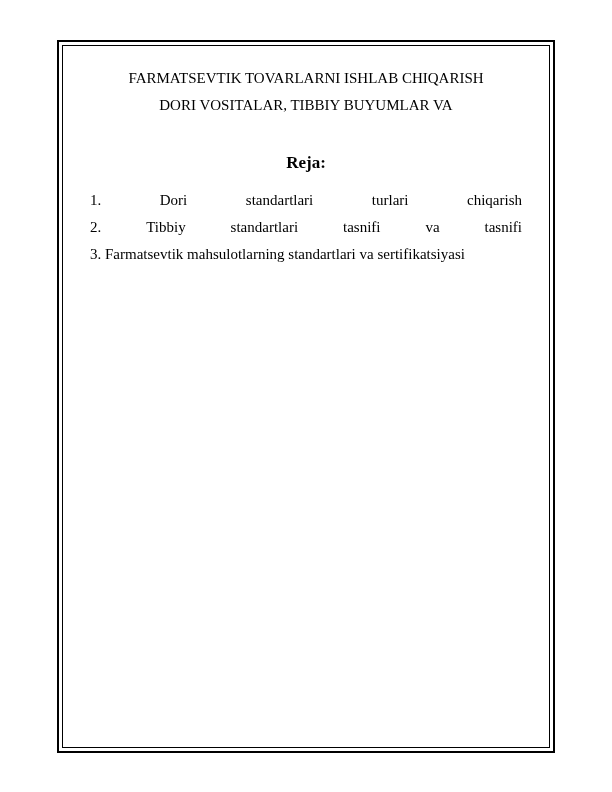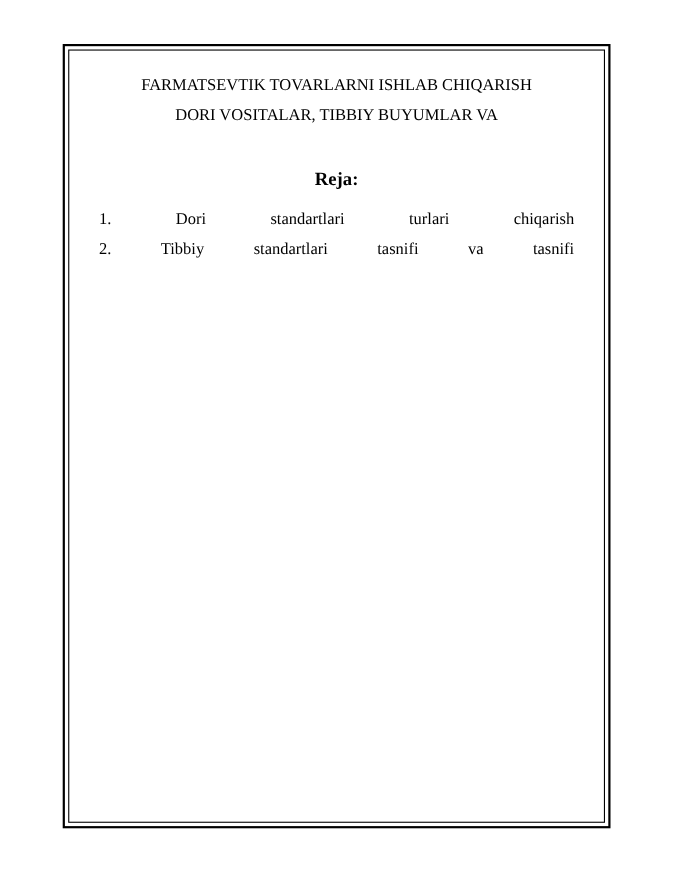--- a/index.html
+++ b/index.html
@@ -52,14 +52,15 @@
       <span>chiqarish</span>
     </div>
     <div class="item">
       <span>2.</span>
       <span>Tibbiy</span>
       <span>standartlari</span>
       <span>tasnifi</span>
       <span>va</span>
       <span>tasnifi</span>
     </div>
+    <div class="item left">3. Farmatsevtik mahsulotlarning standartlari va sertifikatsiyasi</div>
   </div>
 </div>
 
 </body></html>

